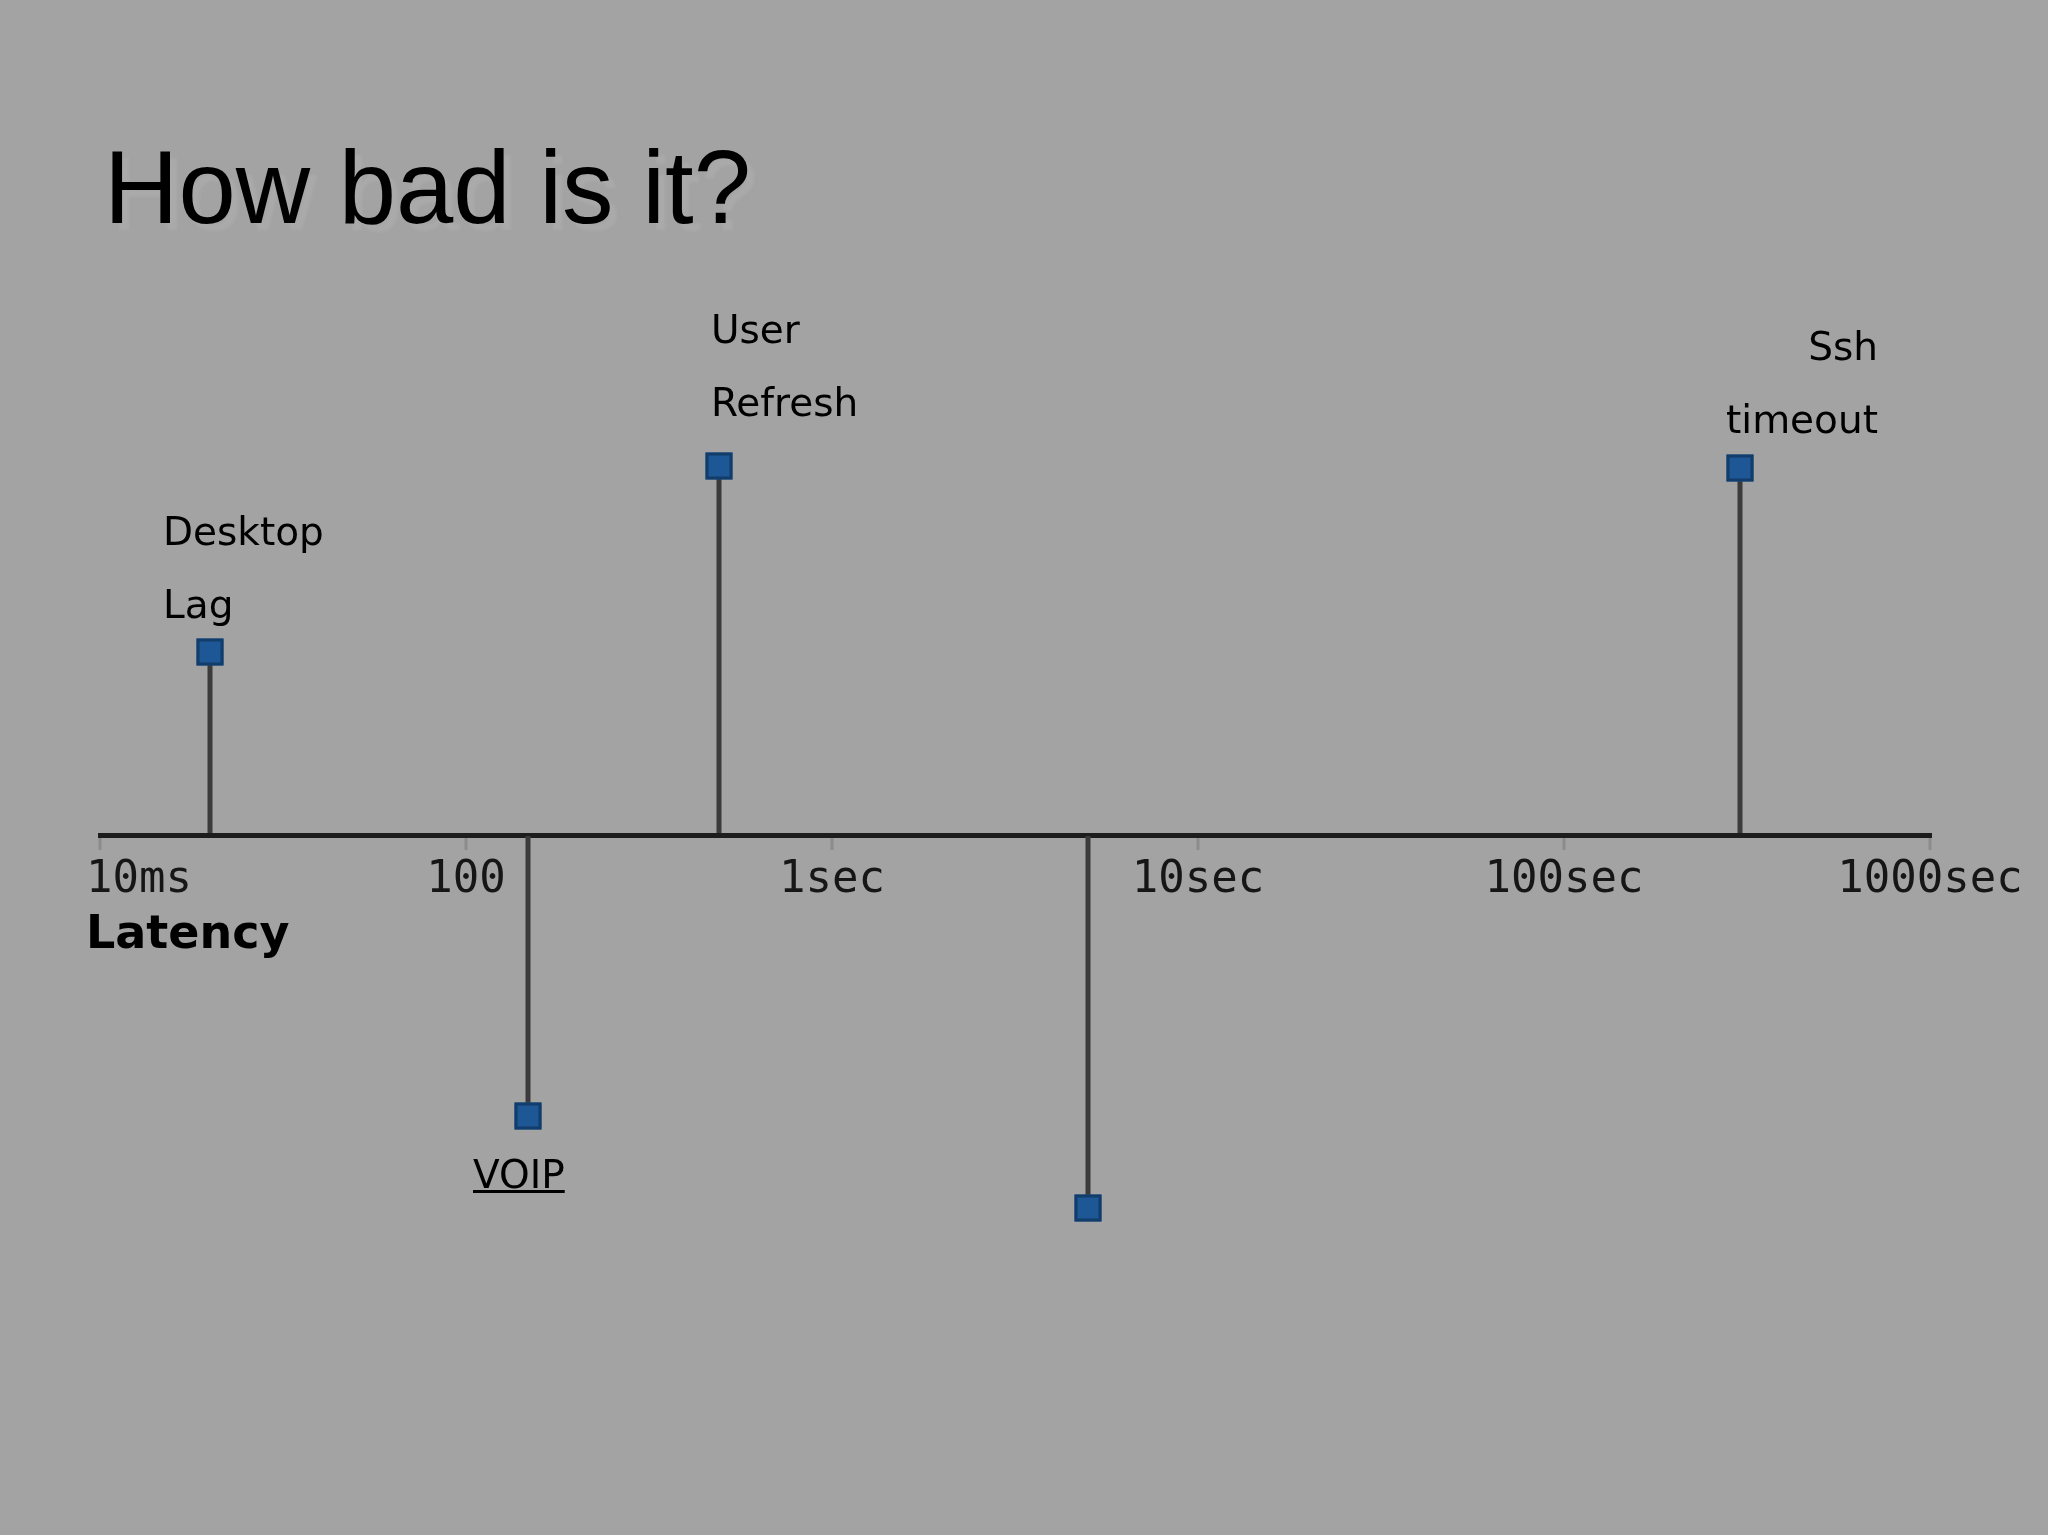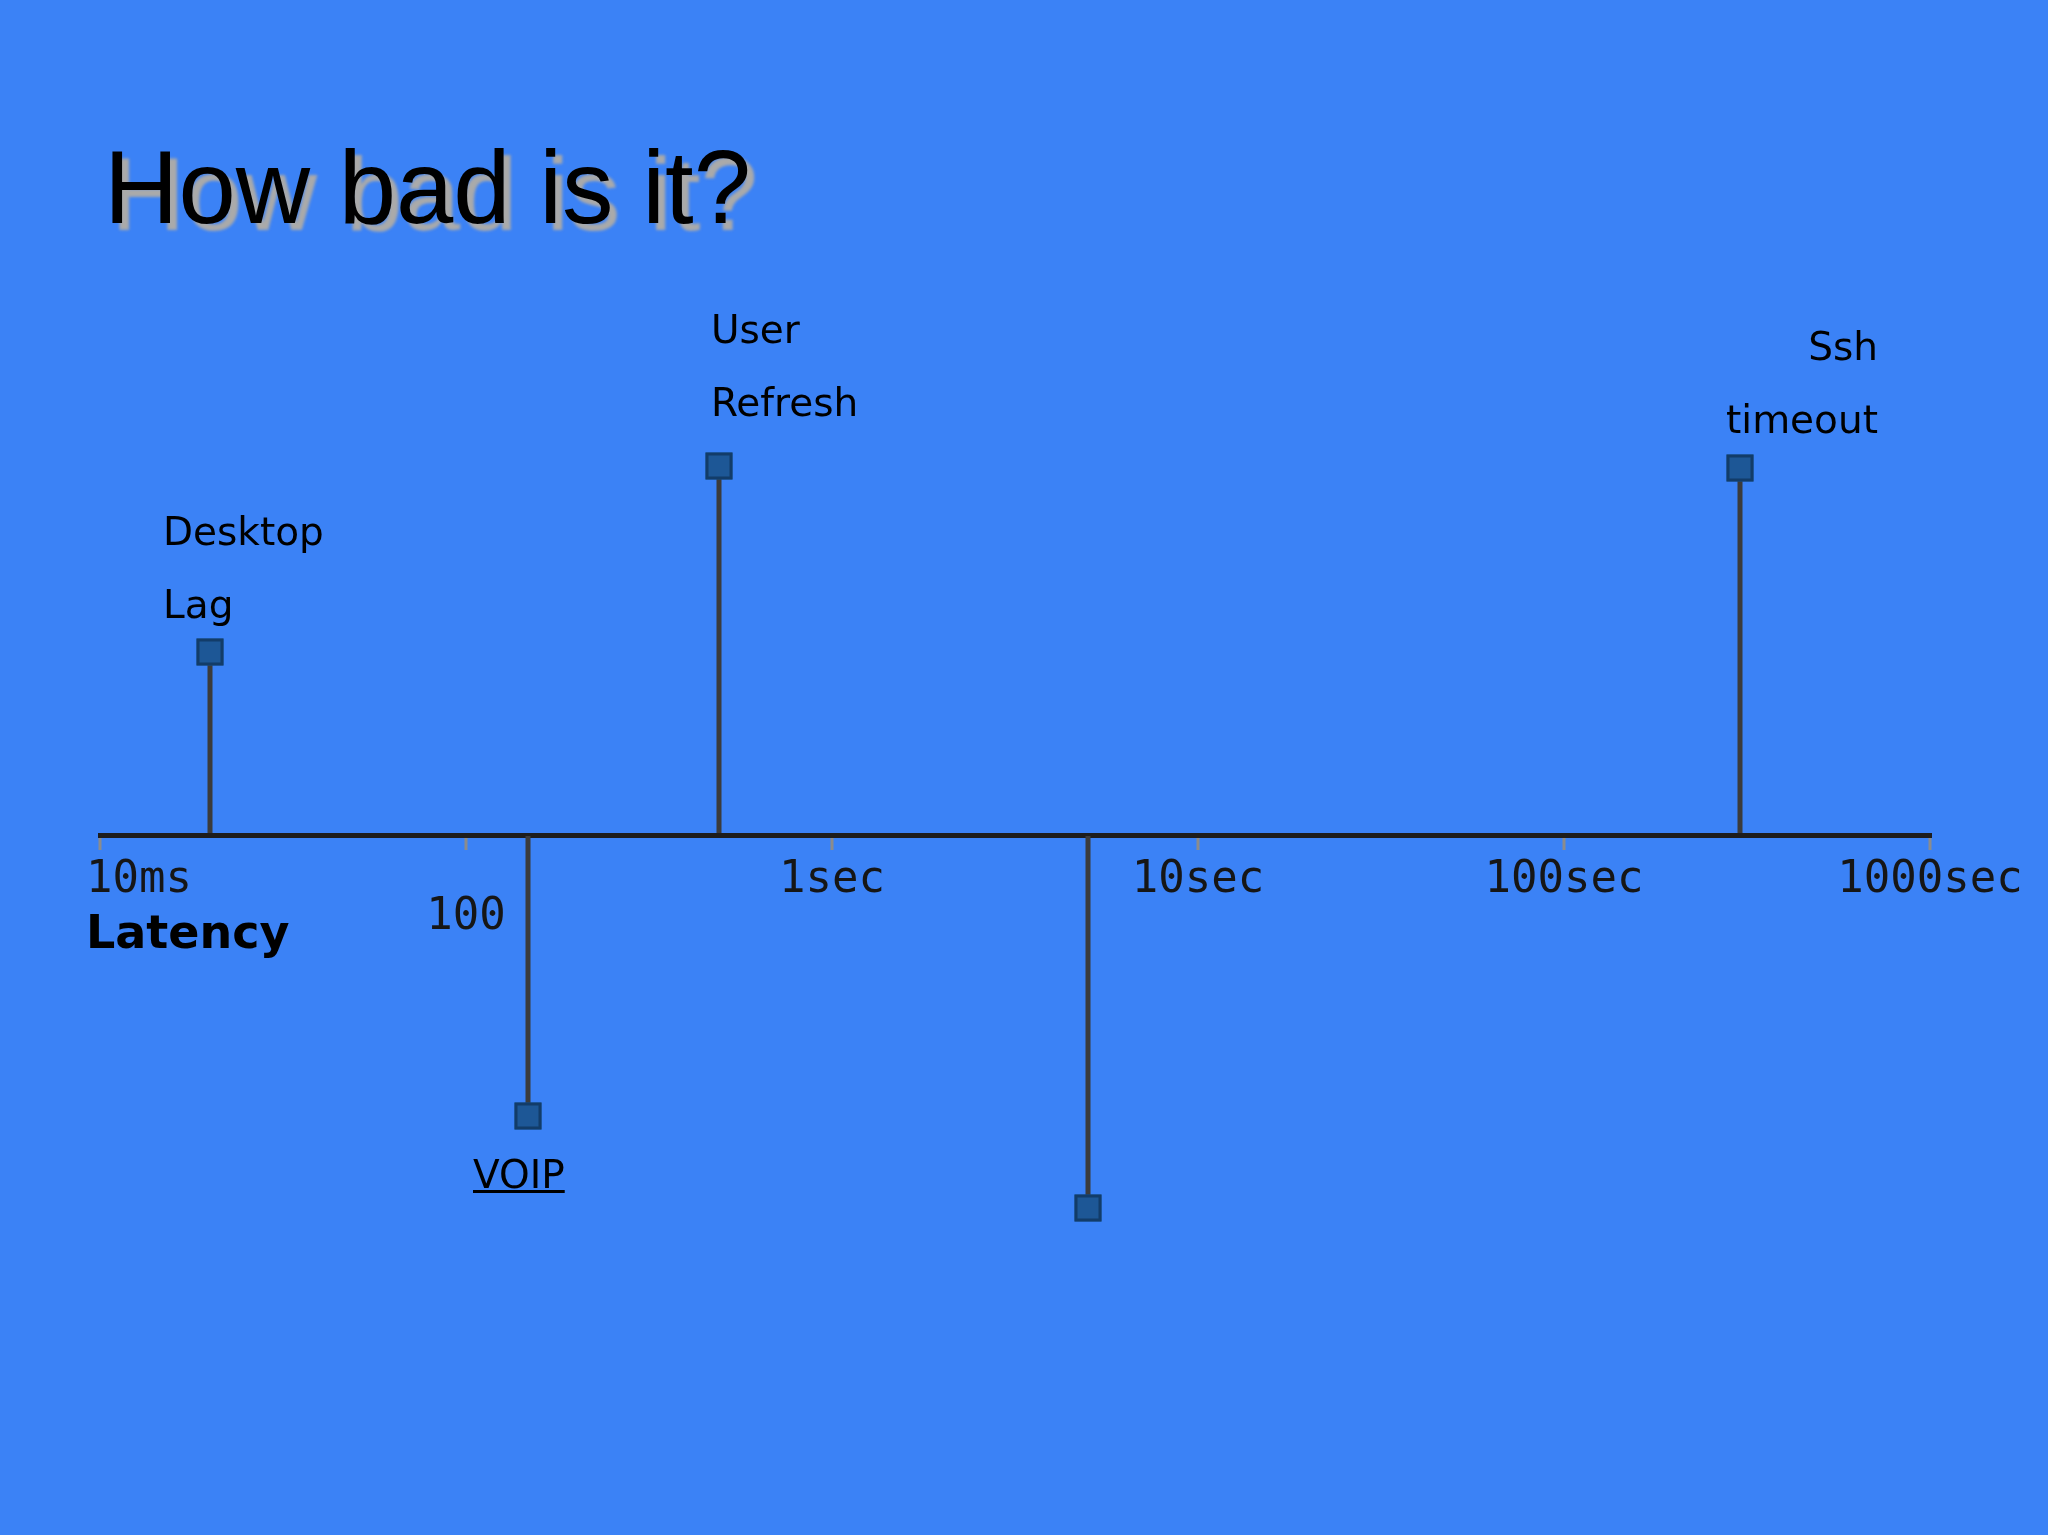--- a/index.html
+++ b/index.html
@@ -4,21 +4,21 @@
 <style>
   html, body {
     margin: 0;
     padding: 0;
     background: #ffffff;
   }
   #slide {
     position: relative;
     width: 2048px;
     height: 1535px;
-    background: #3b82f6;
+    background: #a3a3a3;
     overflow: hidden;
     font-family: "DejaVu Sans", sans-serif;
     color: #000000;
   }
   #slide-title {
     position: absolute;
     left: 104px;
     top: 136px;
     margin: 0;
     font-family: "Liberation Sans", sans-serif;
@@ -92,21 +92,21 @@
 </head>
 <body>
 
 <div id="slide">
   <h1 id="slide-title">How bad is it?</h1>
   <div id="chart">
       <div class="axis-line" style="left: 98px; top: 833px; width: 1834px;"></div>
       <div class="axis-tick" style="left: 100px; top: 838px;"></div>
       <div class="axis-tick-label" style="top: 857px; left: 86px;">10ms</div>
       <div class="axis-tick" style="left: 466px; top: 838px;"></div>
-      <div class="axis-tick-label centered" style="top: 894px; left: 466px;">100</div>
+      <div class="axis-tick-label centered" style="top: 857px; left: 466px;">100</div>
       <div class="axis-tick" style="left: 832px; top: 838px;"></div>
       <div class="axis-tick-label centered" style="top: 857px; left: 832px;">1sec</div>
       <div class="axis-tick" style="left: 1198px; top: 838px;"></div>
       <div class="axis-tick-label centered" style="top: 857px; left: 1198px;">10sec</div>
       <div class="axis-tick" style="left: 1564px; top: 838px;"></div>
       <div class="axis-tick-label centered" style="top: 857px; left: 1564px;">100sec</div>
       <div class="axis-tick" style="left: 1930px; top: 838px;"></div>
       <div class="axis-tick-label centered" style="top: 857px; left: 1930px;">1000sec</div>
       <div class="axis-title" style="left: 86px; top: 904px;">Latency</div>
       <div class="event-stem" style="left: 209.8px; top: 652px; height: 181px;"></div>

